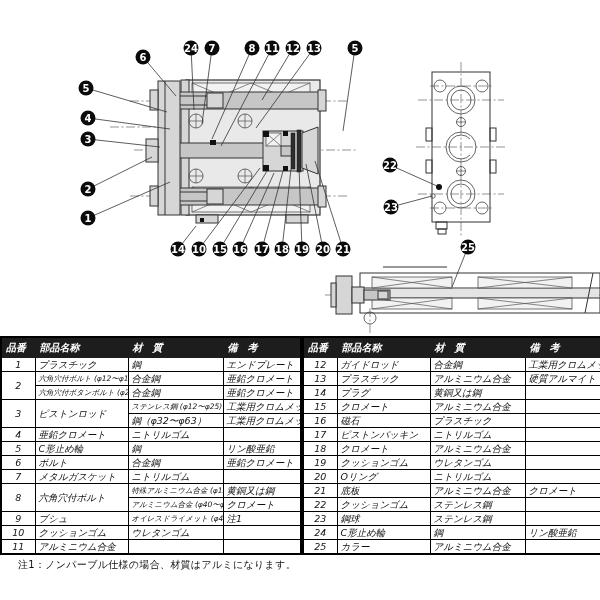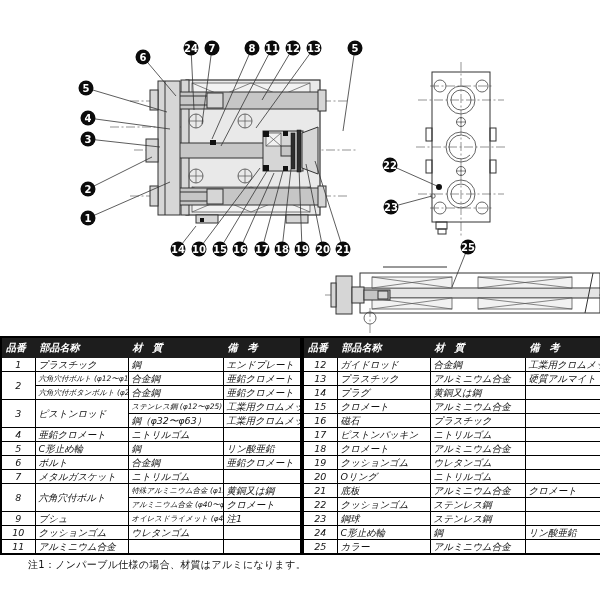--- a/index.html
+++ b/index.html
@@ -24,21 +24,21 @@
   
   .tables{display:flex;width:549px;font-style:italic;}
   table{border-collapse:collapse;table-layout:fixed;width:300px;font-size:9.5px;line-height:1;}
   th{background:#1d1d1d;color:#fff;text-align:left;padding:3px 4px;font-size:10px;
      border:1px solid #1d1d1d;height:13px;}
   td{border:1px solid #000;padding:0 3px;height:13px;white-space:nowrap;overflow:hidden;
      background:#fff;}
   td.num{text-align:center;padding:0 1px;}
   td.small{font-size:7.5px;}
   table{border:2px solid #000;}
-  .note{font-size:10px;padding:3px 0 0 28px;letter-spacing:.3px;}
+  .note{font-size:10px;padding:3px 0 0 18px;letter-spacing:.3px;}
 </style>
 </head>
 <body>
 
 <div class="page">
 
   <svg viewBox="0 0 600 336" width="600" height="336">
 
     <g>
 

